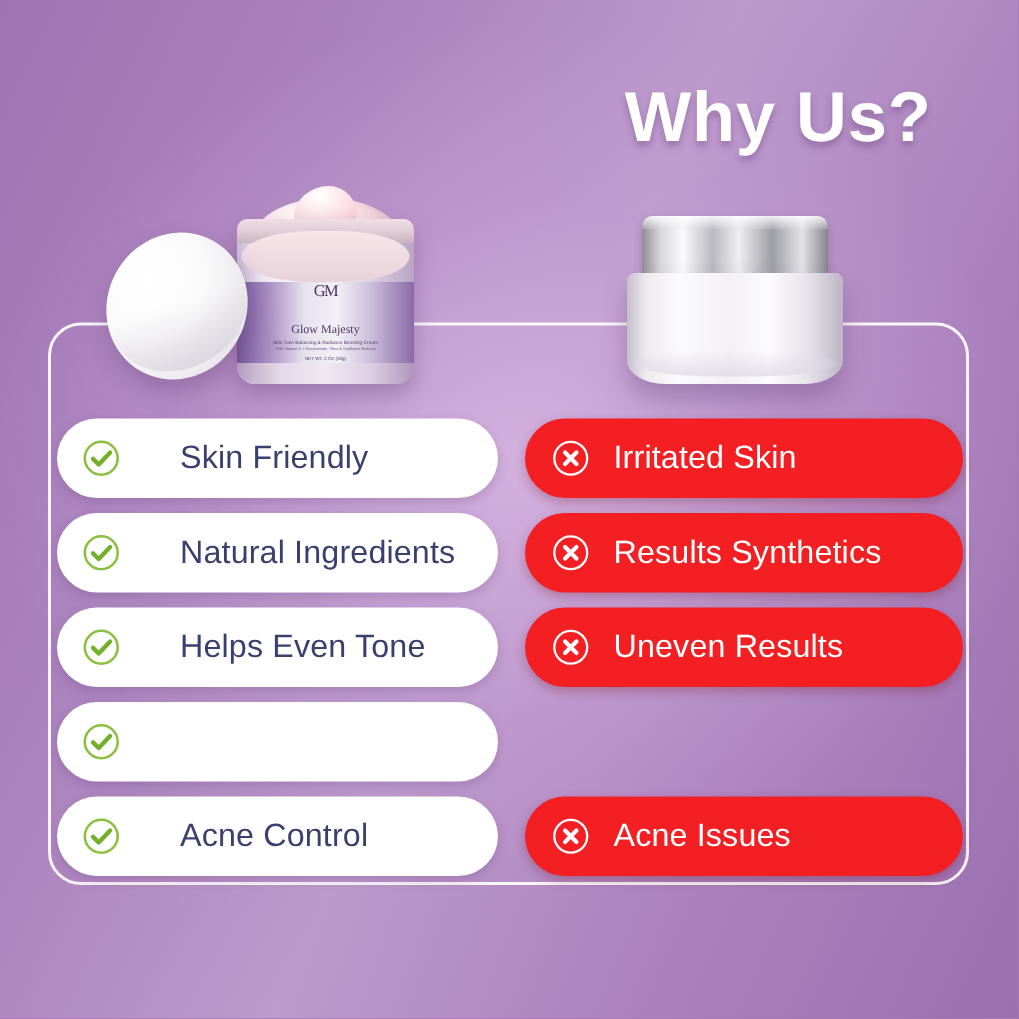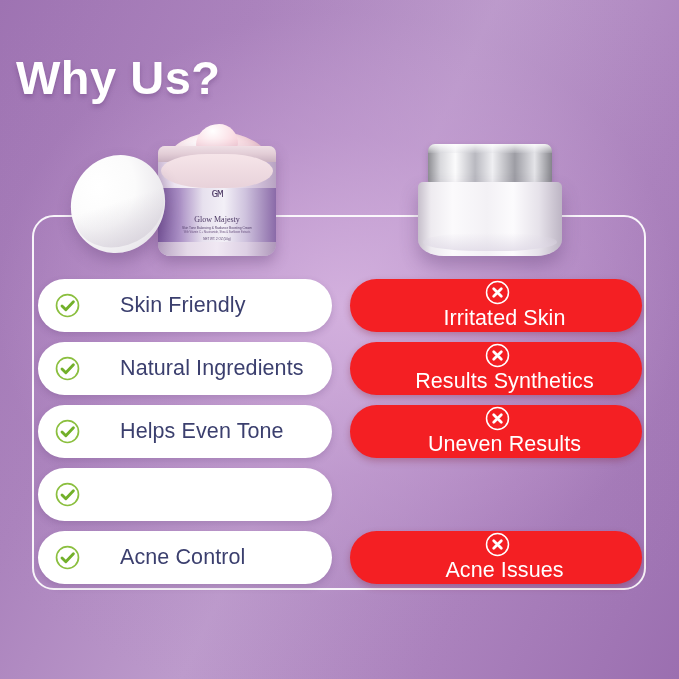--- a/index.html
+++ b/index.html
@@ -21,23 +21,23 @@
     overflow: hidden;
     background:
       radial-gradient(ellipse 70% 60% at 50% 45%, rgba(215,180,225,0.85) 0%, rgba(198,158,212,0.45) 42%, rgba(168,124,186,0.05) 72%, rgba(160,118,178,0) 100%),
       linear-gradient(115deg, #9e73b2 0%, #ab83bd 26%, #bd9bcc 50%, #ab82bd 74%, #9b6fb0 100%);
   }
 
   
   .title {
     position: absolute;
     top: 50px;
-    left: 16px;
+    left: 4px;
     width: 617px;
-    text-align: left;
+    text-align: right;
     font-size: 47px;
     font-weight: bold;
     letter-spacing: 0.5px;
     color: #ffffff;
     text-shadow: 0 3px 5px rgba(90,50,110,0.35);
     user-select: none;
   }
 
   
   .frame {
@@ -111,21 +111,21 @@
     width: 118px;
     height: 54px;
     background: linear-gradient(90deg, #7b5a9e 0%, #a98ec4 18%, #e7e1ee 38%, #f3f0f7 56%, #cfc3de 74%, #8a6aa8 100%);
     display: flex;
     flex-direction: column;
     align-items: center;
     justify-content: center;
     overflow: hidden;
   }
   .brand-mono {
-    font-family: Liberation Mono, monospace;
+    font-family: Liberation Serif, serif;
     font-size: 11px;
     color: #4b3763;
     line-height: 1;
     letter-spacing: -1px;
   }
   .brand-name {
     font-family: "Liberation Serif", serif;
     font-size: 8px;
     color: #4b3763;
     line-height: 1.1;
@@ -253,21 +253,20 @@
     background: #ffffff;
     padding-left: 16px;
     box-shadow: 0 3px 7px rgba(88,48,108,0.22);
   }
   .pill-bad {
     left: 350px;
     width: 292px;
     background: #f41f23;
     padding-left: 17px;
     box-shadow: 0 3px 7px rgba(120,20,35,0.3);
-    flex-direction: column;
   }
 
   .icon {
     flex: 0 0 auto;
     width: 27px;
     height: 27px;
     margin-right: 15px;
     display: block;
   }
 

